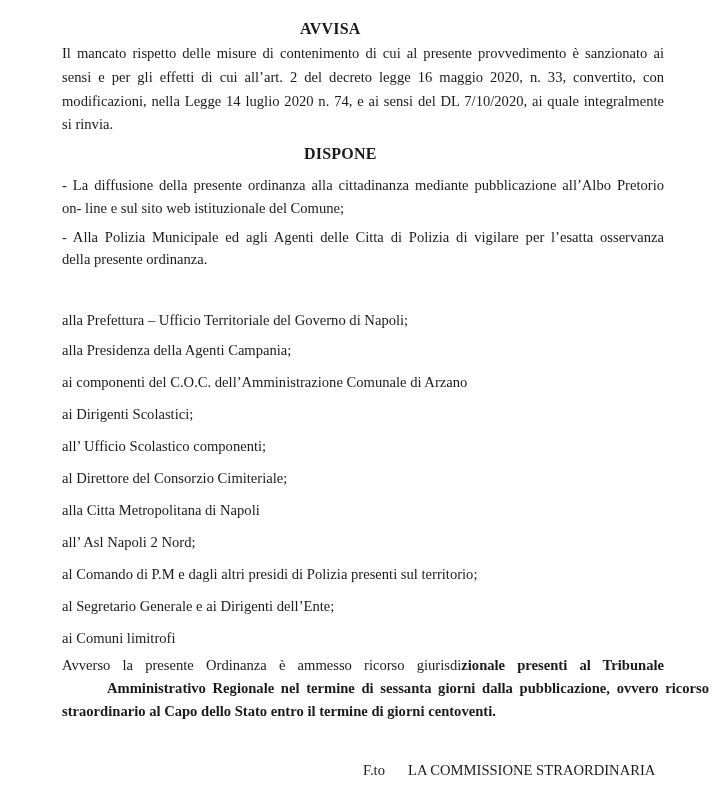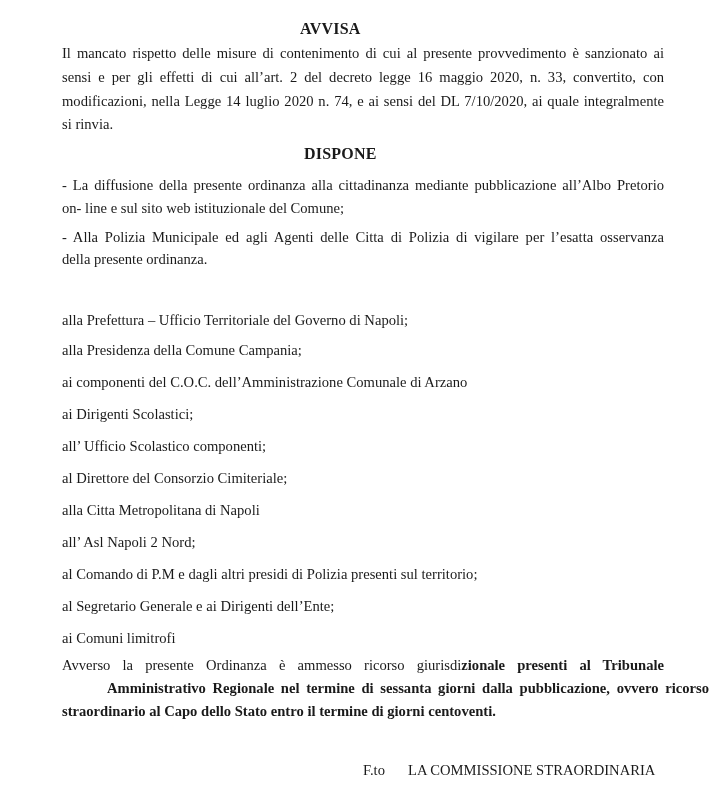--- a/index.html
+++ b/index.html
@@ -38,21 +38,21 @@
   </div>
 
   <div>
     <div class="jline" style="top: 230px; white-space: normal; height: 16px; overflow: visible;">- Alla Polizia Municipale ed agli Agenti delle Citta di Polizia  di vigilare per l’esatta osservanza</div>
     <div class="line" style="top:252px;">della presente ordinanza.</div>
   </div>
 
 
   <div>
     <div class="line" style="top:313px;">alla Prefettura – Ufficio Territoriale del Governo di Napoli;</div>
-    <div class="line" style="top:343px;">alla Presidenza della Comune Campania;</div>
+    <div class="line" style="top:343px;">alla Presidenza della Agenti Campania;</div>
     <div class="line" style="top:375px;">ai componenti del C.O.C. dell’Amministrazione Comunale di Arzano</div>
     <div class="line" style="top:407px;">ai Dirigenti Scolastici;</div>
     <div class="line" style="top:439px;">all’ Ufficio Scolastico componenti;</div>
     <div class="line" style="top:471px;">al Direttore del Consorzio Cimiteriale;</div>
     <div class="line" style="top:503px;">alla Citta Metropolitana di Napoli</div>
     <div class="line" style="top:535px;">all’ Asl Napoli 2 Nord;</div>
     <div class="line" style="top:567px;">al Comando di P.M e dagli altri presidi di Polizia presenti sul territorio;</div>
     <div class="line" style="top:599px;">al Segretario Generale e ai Dirigenti dell’Ente;</div>
     <div class="line" style="top:631px;">ai Comuni limitrofi</div>
   </div>

